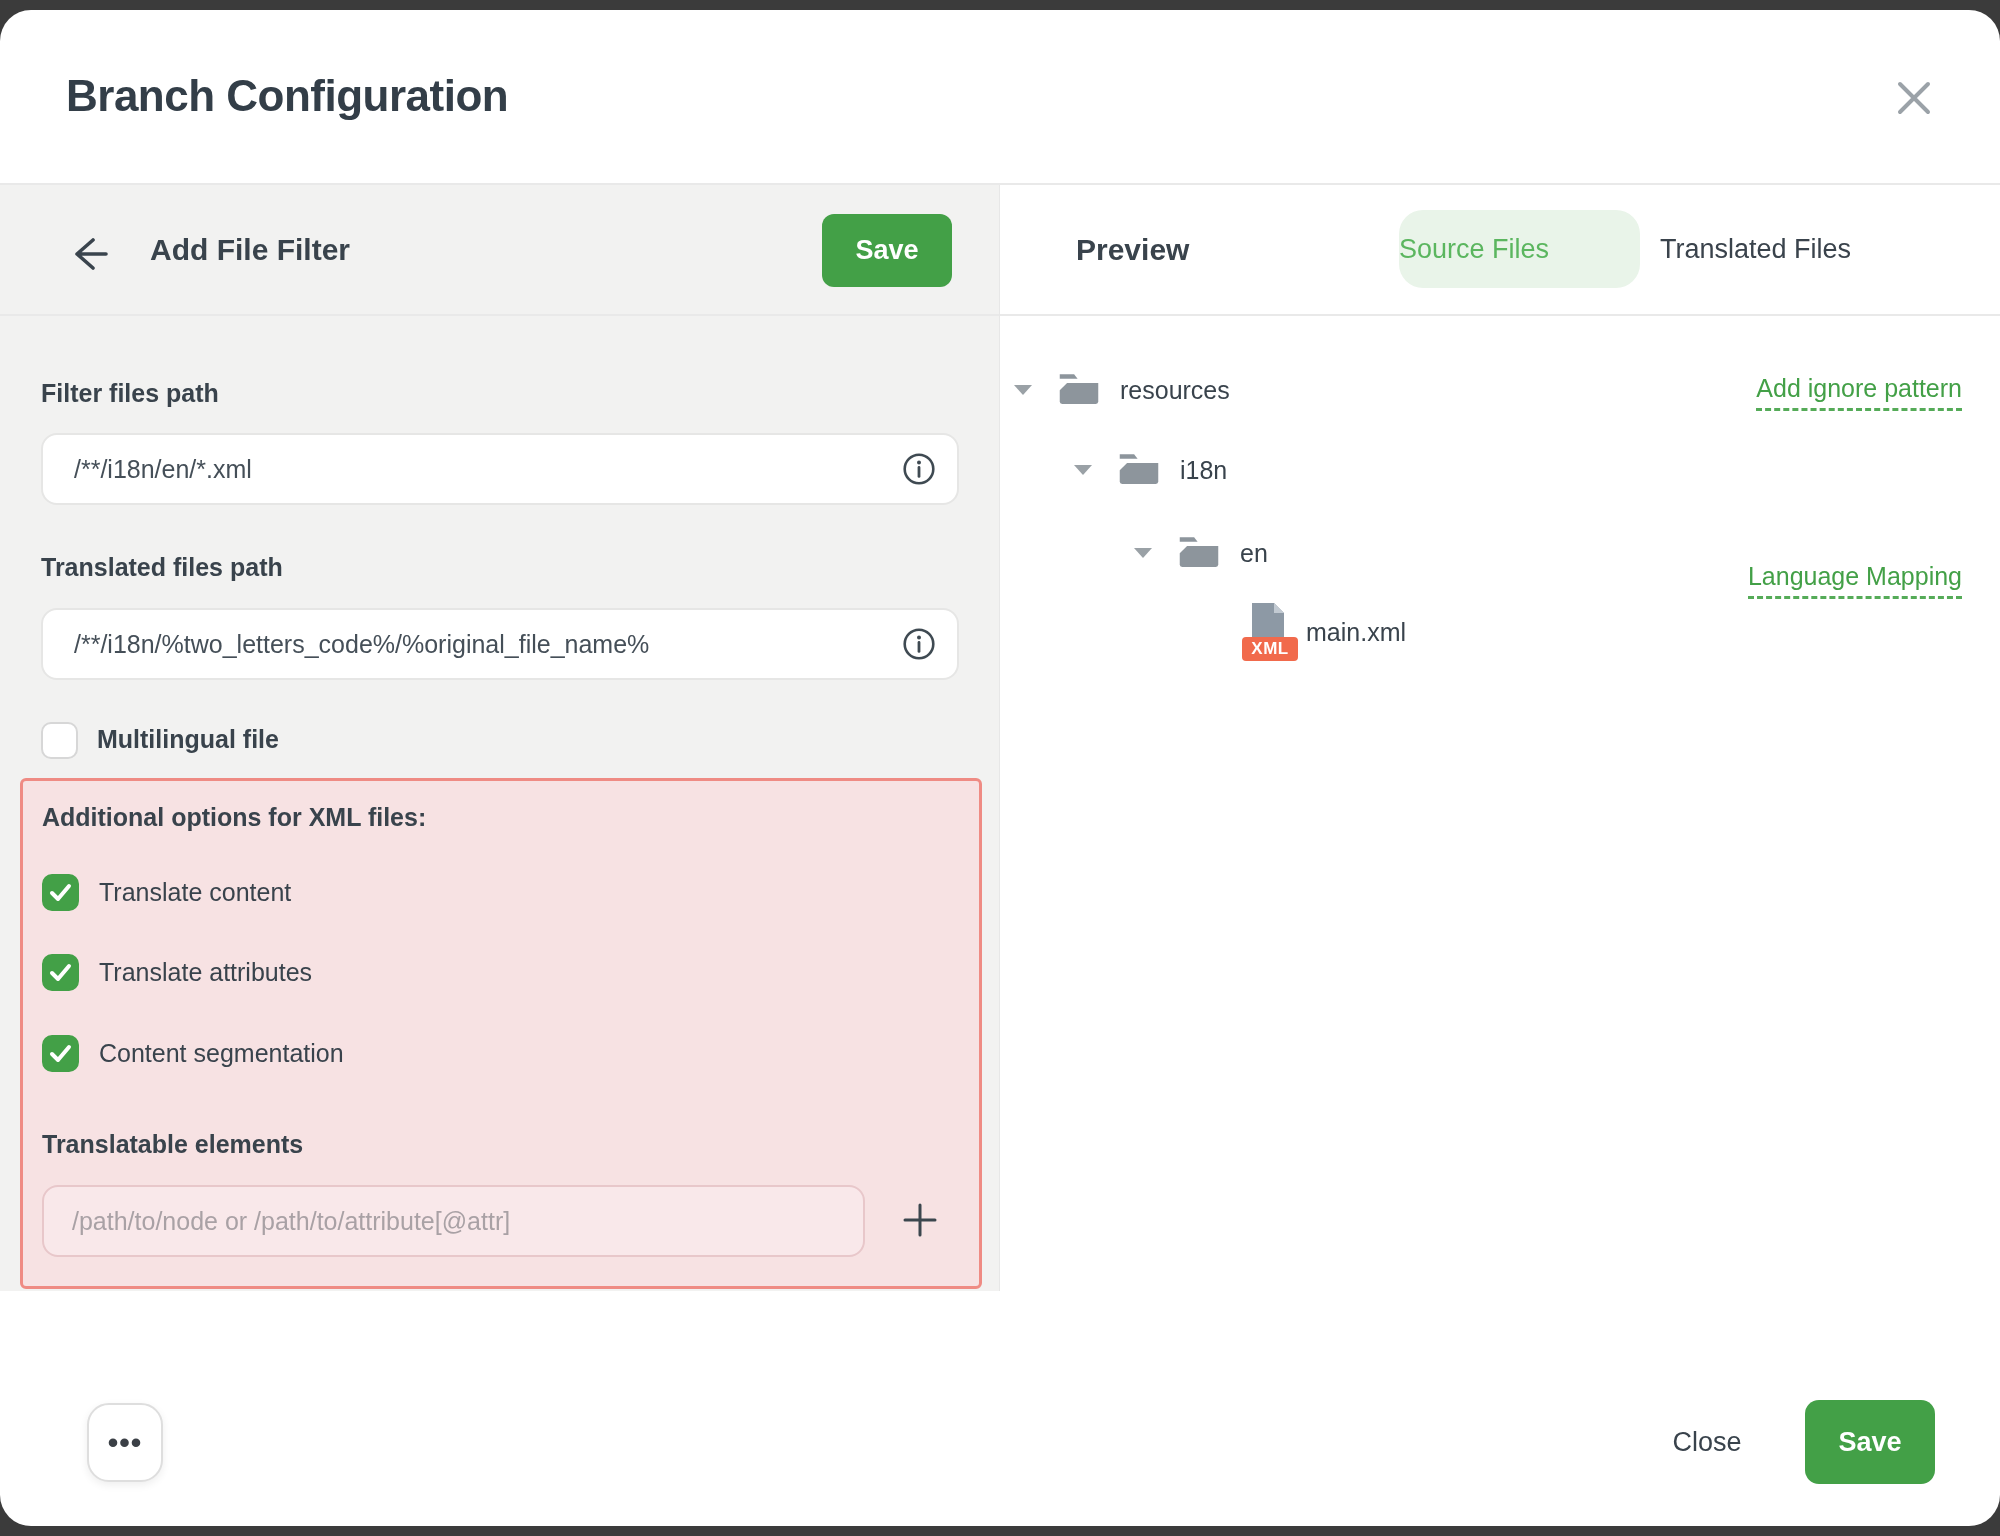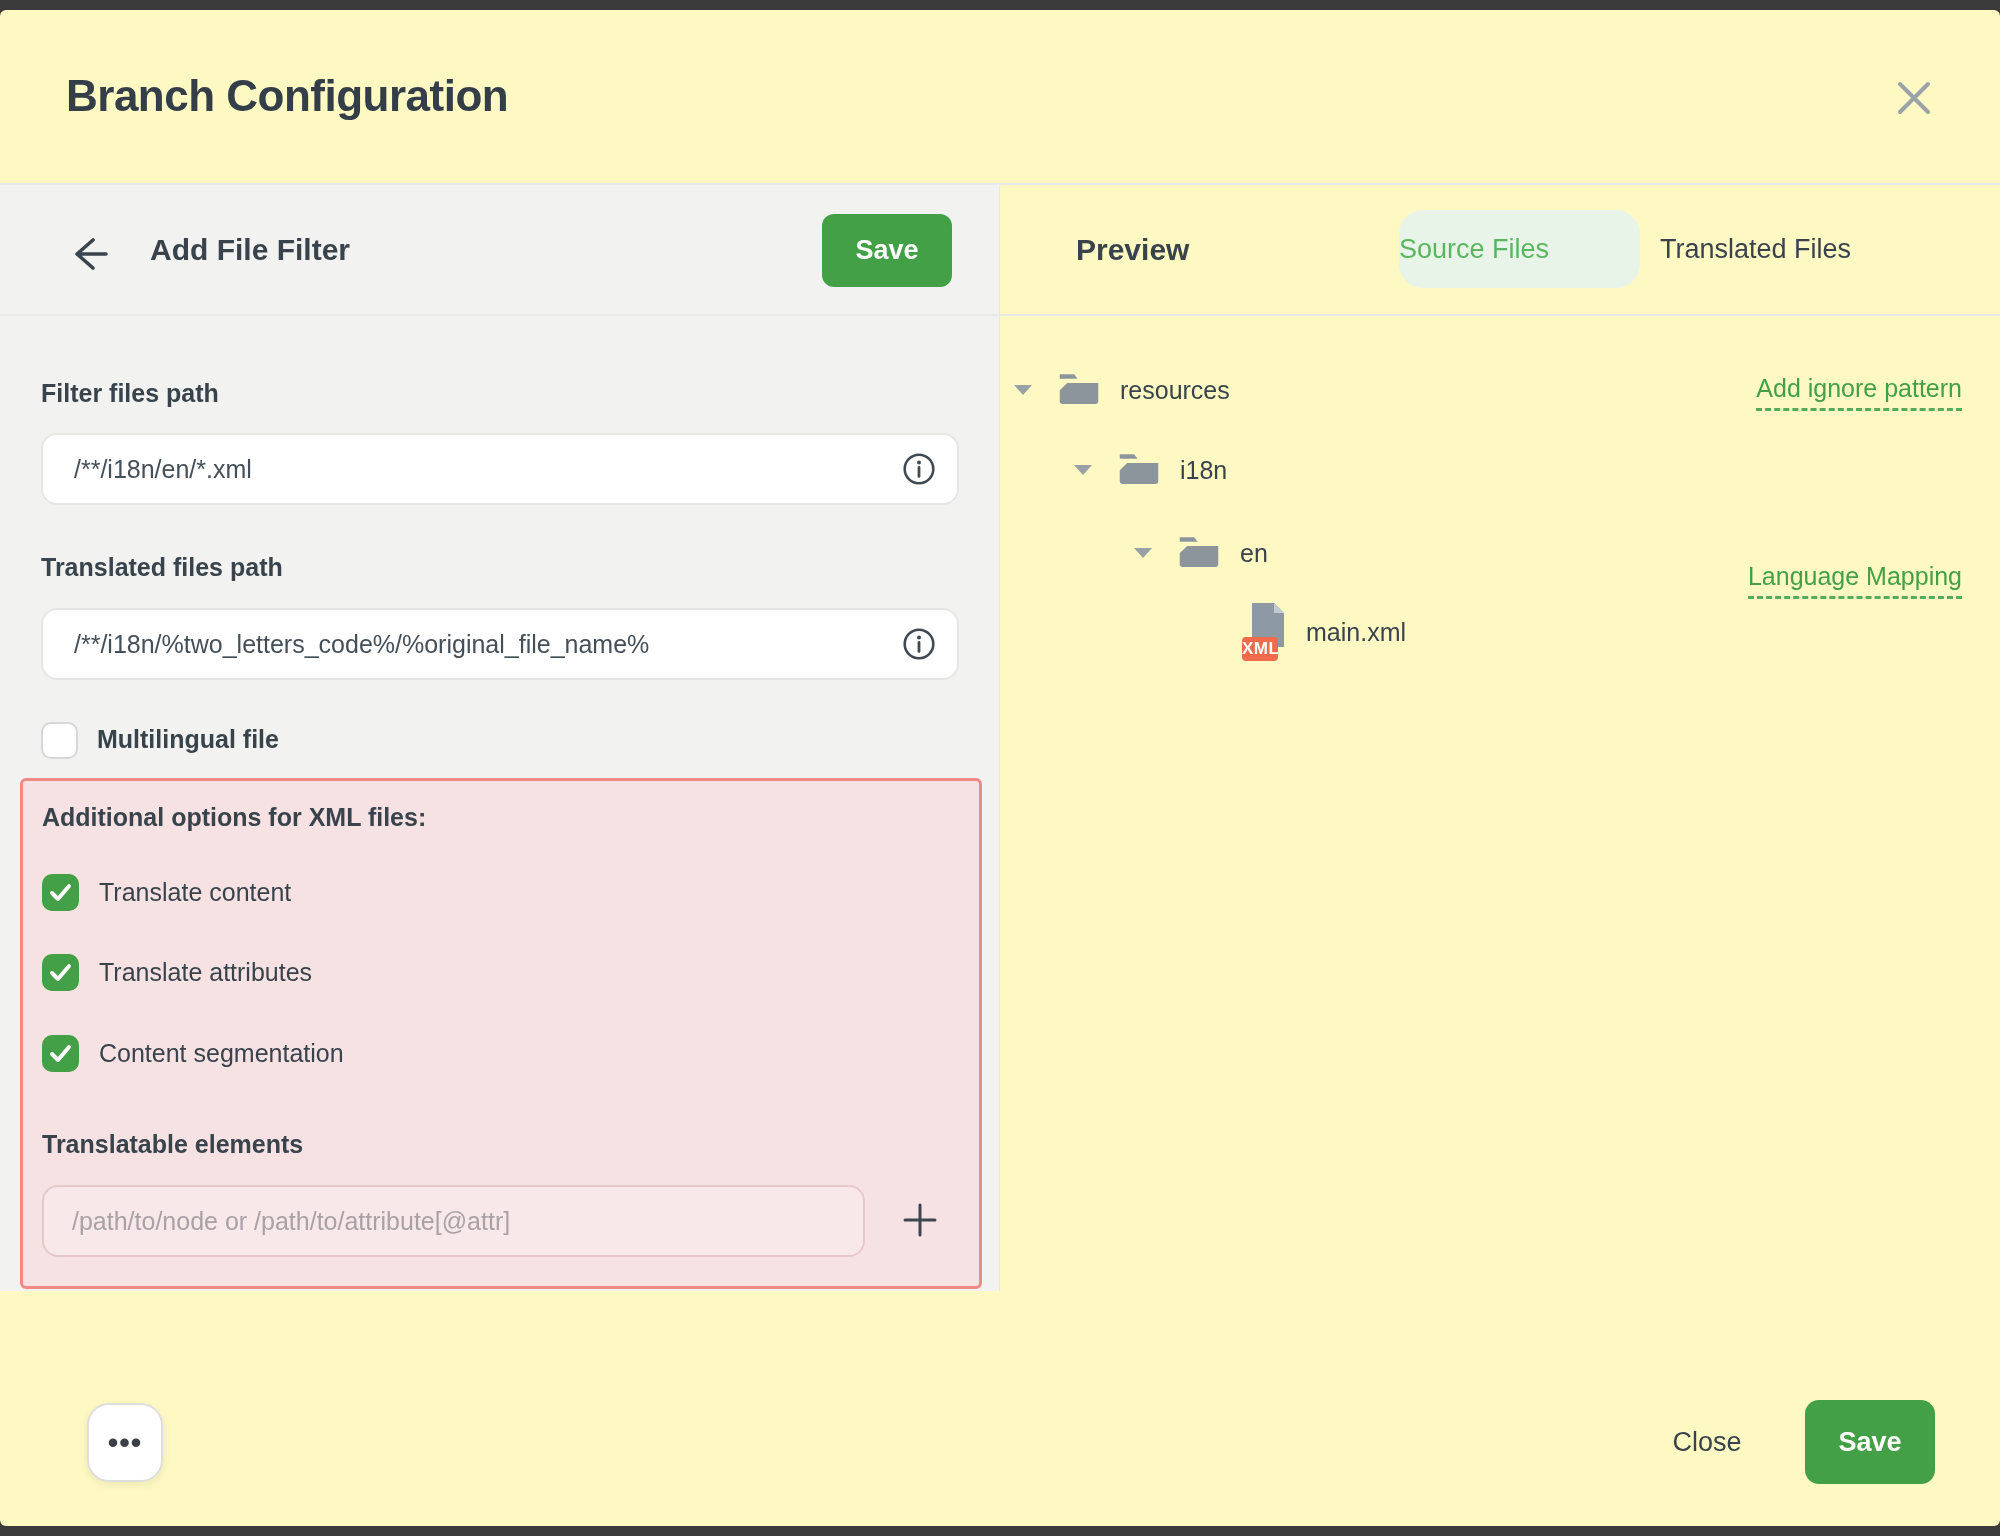--- a/index.html
+++ b/index.html
@@ -1,20 +1,20 @@
 <!DOCTYPE html>
 <html><head>
 <meta charset="utf-8">
 <style>
   html,body{margin:0;padding:0;background:#3b3b3b;}
   .stage{position:relative;width:2000px;height:1536px;overflow:hidden;
          font-family:"Liberation Sans","DejaVu Sans",sans-serif;color:#3a434c;
          background:#3b3b3b;}
-  .modal{position:absolute;left:0;right:0;top:10px;bottom:10px;background:#fef9c3;
-         border-radius:6px;overflow:hidden;}
+  .modal{position:absolute;left:0;right:0;top:10px;bottom:10px;background:#ffffff;
+         border-radius:31px;overflow:hidden;}
   
   .modal-title{position:absolute;left:66px;top:64px;font-size:44px;font-weight:600;
          letter-spacing:-0.5px;color:#333e48;line-height:44px;}
   .close-btn{position:absolute;left:1888px;top:62px;width:52px;height:52px;cursor:pointer;}
   .hdr-divider{position:absolute;left:0;right:0;top:173px;height:2px;background:#e9e9e9;}
   
   .subrow-left{position:absolute;left:0;top:175px;width:999px;height:131px;background:#f2f2f1;}
   .subrow-divider{position:absolute;left:0;right:0;top:304px;height:2px;background:#e9e9e9;}
   .back-btn{position:absolute;left:66px;top:222px;width:44px;height:44px;cursor:pointer;}
   .panel-title{position:absolute;top:225px;font-size:30px;font-weight:600;line-height:30px;color:#39434c;}
@@ -55,22 +55,22 @@
   .tree-row .caret{width:0;height:0;border-left:9px solid transparent;border-right:9px solid transparent;
          border-top:10px solid #9aa1a6;}
   .tree-row .tree-label{font-size:25px;color:#39434c;margin-left:20px;}
   .row-0{top:340px;} .row-0 .caret{margin-left:14px;}
   .row-1{top:420px;} .row-1 .caret{margin-left:74px;}
   .row-2{top:503px;} .row-2 .caret{margin-left:134px;}
   .row-3{top:582px;}
   .folder-icon{width:42px;height:36px;margin-left:26px;}
   .file-icon{position:relative;width:50px;height:58px;margin-left:242px;flex:none;}
   .file-page{position:absolute;left:8px;top:0;}
-  .file-badge{position:absolute;left:0;bottom:0;width:36px;height:24px;background:#f16a4c;border-radius:4px;
-         color:#fff;font-size:17px;font-weight:700;line-height:24px;letter-spacing:0.5px;}
+  .file-badge{position:absolute;left:0;bottom:0;width:56px;height:24px;background:#f16a4c;border-radius:4px;
+         color:#fff;font-size:17px;font-weight:700;text-align:center;line-height:24px;letter-spacing:0.5px;}
   .row-3 .tree-label{margin-left:14px;}
   
   .more-btn{position:absolute;left:87px;top:1393px;width:76px;height:79px;background:#fff;
          border:2px solid #dedede;border-radius:22px;box-shadow:0 3px 8px rgba(0,0,0,0.07);
          font-family:inherit;font-size:30px;font-weight:700;color:#3b4046;letter-spacing:1px;
          line-height:72px;text-align:center;padding:0;cursor:pointer;}
   .close-text-btn{position:absolute;left:1652px;top:1403px;width:110px;background:transparent;border:none;
          font-family:inherit;font-size:27px;color:#39434c;line-height:58px;text-align:center;padding:0;cursor:pointer;}
   .save-bottom{position:absolute;left:1805px;top:1390px;width:130px;height:84px;background:#43a047;
          border:none;border-radius:14px;color:#fff;font-size:27px;font-weight:600;

